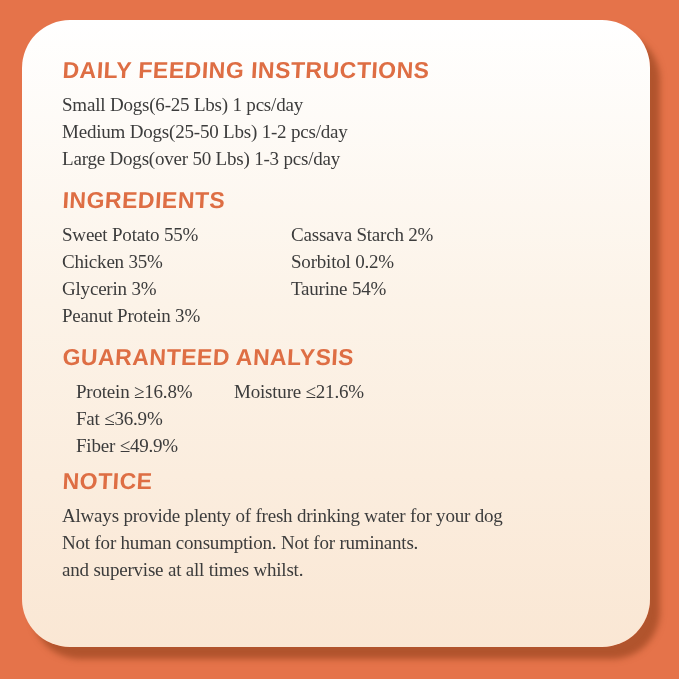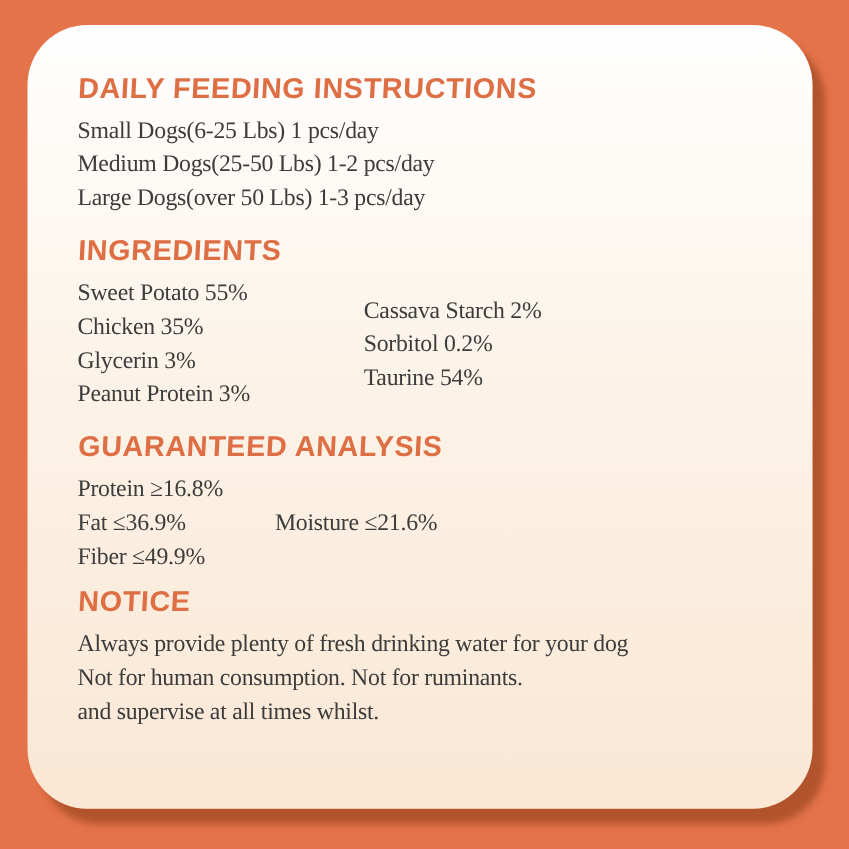--- a/index.html
+++ b/index.html
@@ -36,23 +36,23 @@
   .line {
     font-size: 19px;
     line-height: 27px;
     letter-spacing: -0.2px;
     white-space: nowrap;
     font-family: Liberation Serif, serif;
   }
   .section { margin-top: 16px; }
   .section:first-child { margin-top: 0; }
   .section-notice { margin-top: 10px; }
-  .cols { display: flex; align-items: center; }
+  .cols { display: flex; align-items: flex-start; }
   .cols-ingredients .col-left { width: 229px; flex: 0 0 229px; }
-  .cols-analysis  .col-left { width: 158px; flex: 0 0 158px; }
+  .cols-analysis  .col-left { width: 158px; flex: 0 0 158px; margin-left: 14px; }
 </style>
 </head>
 <body>
 
 <div class="card">
   <div class="content">
 
     <div class="section">
       <div class="heading">DAILY FEEDING INSTRUCTIONS</div>
       <div class="line">Small Dogs(6-25 Lbs) 1 pcs/day</div>

